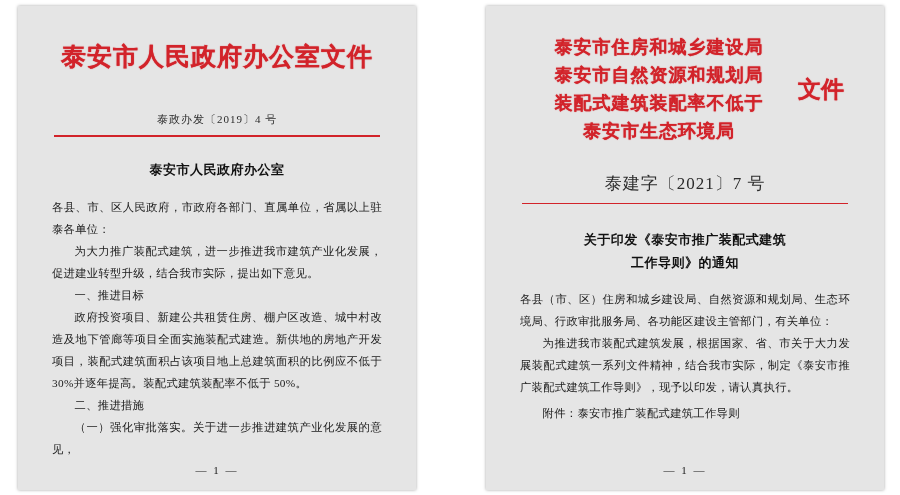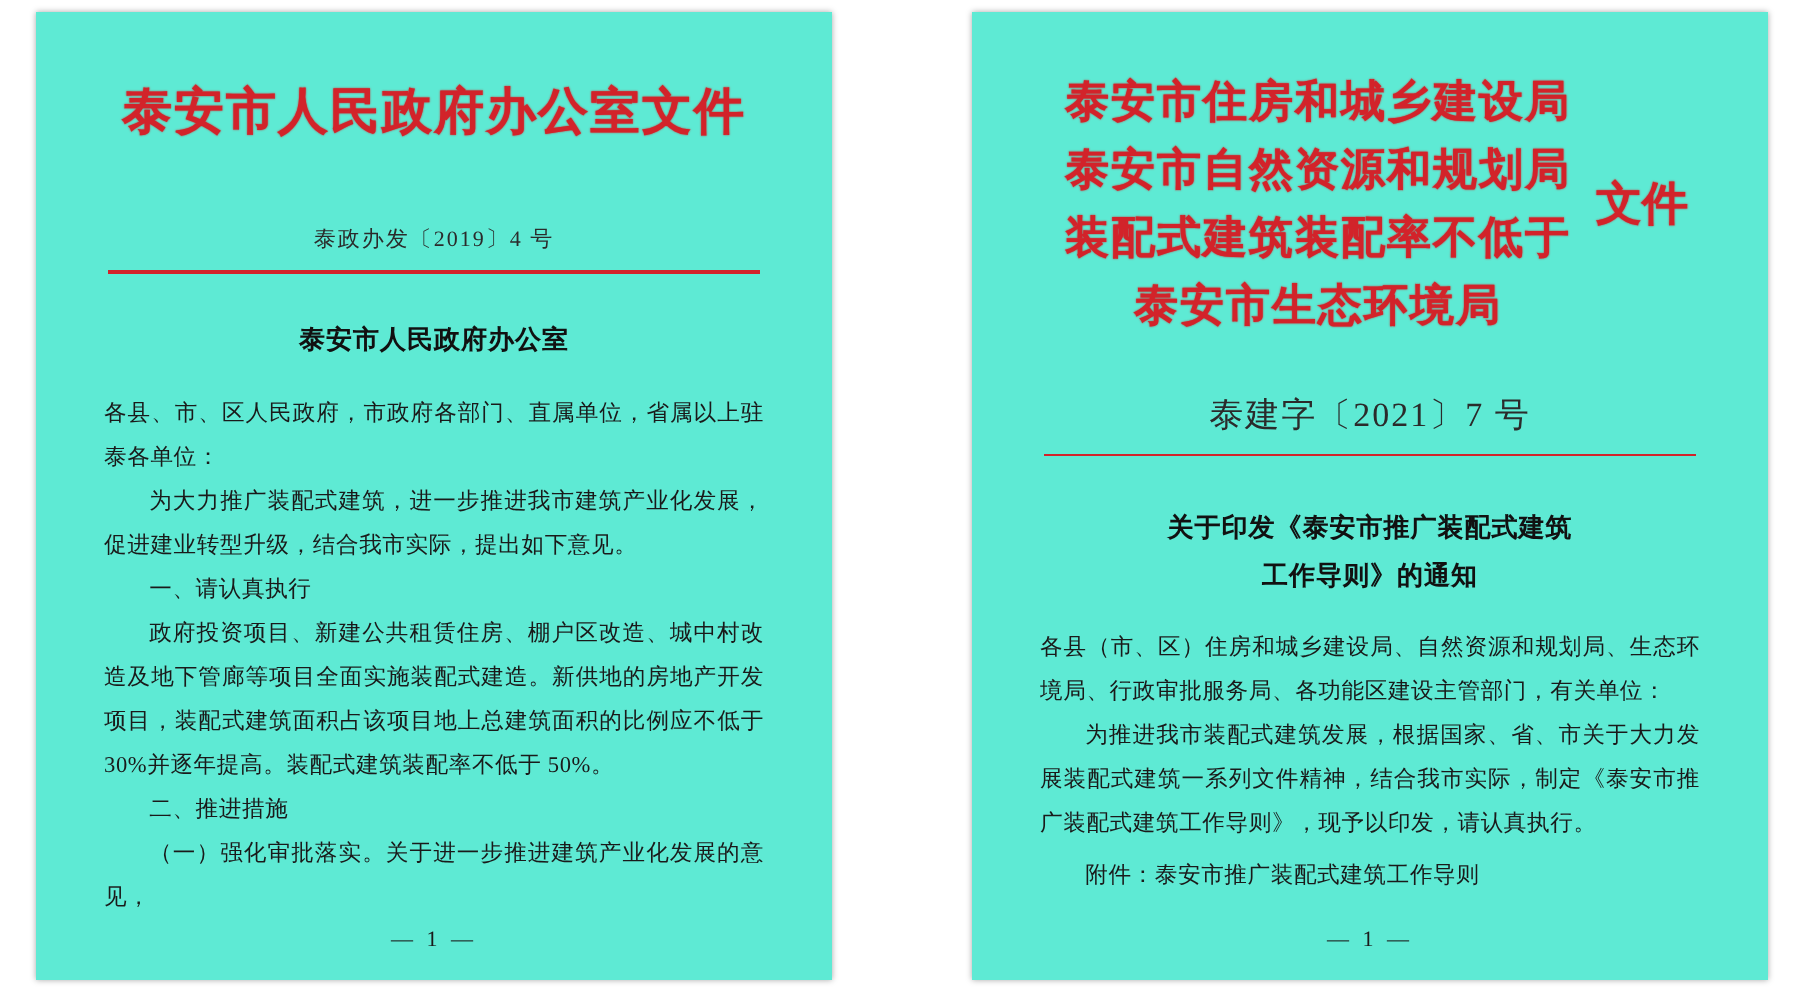--- a/index.html
+++ b/index.html
@@ -16,21 +16,21 @@
   .stage {
     position: relative;
     width: 900px;
     height: 495px;
     background: #ffffff;
   }
 
   
   .doc {
     position: absolute;
-    background: #5eead4;
+    background: #e5e5e5;
     box-shadow: 0 0 3px rgba(0,0,0,0.35);
     overflow: hidden;
   }
   .doc-inner {
     position: absolute;
     left: 0; right: 0; top: 0; bottom: 0;
     padding: 14px 34px 10px 34px;
     box-sizing: border-box;
   }
 
@@ -104,21 +104,21 @@
     height: 484px;
   }
   .right-head {
     position: relative;
     margin-top: 14px;
     padding-right: 52px;
   }
   .right-head-lines {
     color: #d2232a;
     font-weight: bold;
-    font-size: 22px;
+    font-size: 18px;
     line-height: 1.55;
     text-align: center;
     letter-spacing: 1px;
     text-shadow: 0 0 1px #d2232a;
   }
   .right-head-lines div { white-space: nowrap; }
   .wenjian {
     position: absolute;
     right: 6px;
     top: 50%;
@@ -177,21 +177,21 @@
 
       <div class="red-rule"></div>
 
       <div class="doc-heading">
         <div>泰安市人民政府办公室</div>
       </div>
 
       <div class="body-text">
         <p>各县、市、区人民政府，市政府各部门、直属单位，省属以上驻泰各单位：</p>
         <p class="indent">为大力推广装配式建筑，进一步推进我市建筑产业化发展，促进建业转型升级，结合我市实际，提出如下意见。</p>
-        <p class="indent">一、请认真执行</p>
+        <p class="indent">一、推进目标</p>
         <p class="indent">政府投资项目、新建公共租赁住房、棚户区改造、城中村改造及地下管廊等项目全面实施装配式建造。新供地的房地产开发项目，装配式建筑面积占该项目地上总建筑面积的比例应不低于30%并逐年提高。装配式建筑装配率不低于 50%。</p>
         <p class="indent">二、推进措施</p>
         <p class="indent">（一）强化审批落实。关于进一步推进建筑产业化发展的意见，</p>
       </div>
 
       <div class="page-num">— 1 —</div>
     </div>
   </div>
 
   <div class="doc" id="doc-right">

